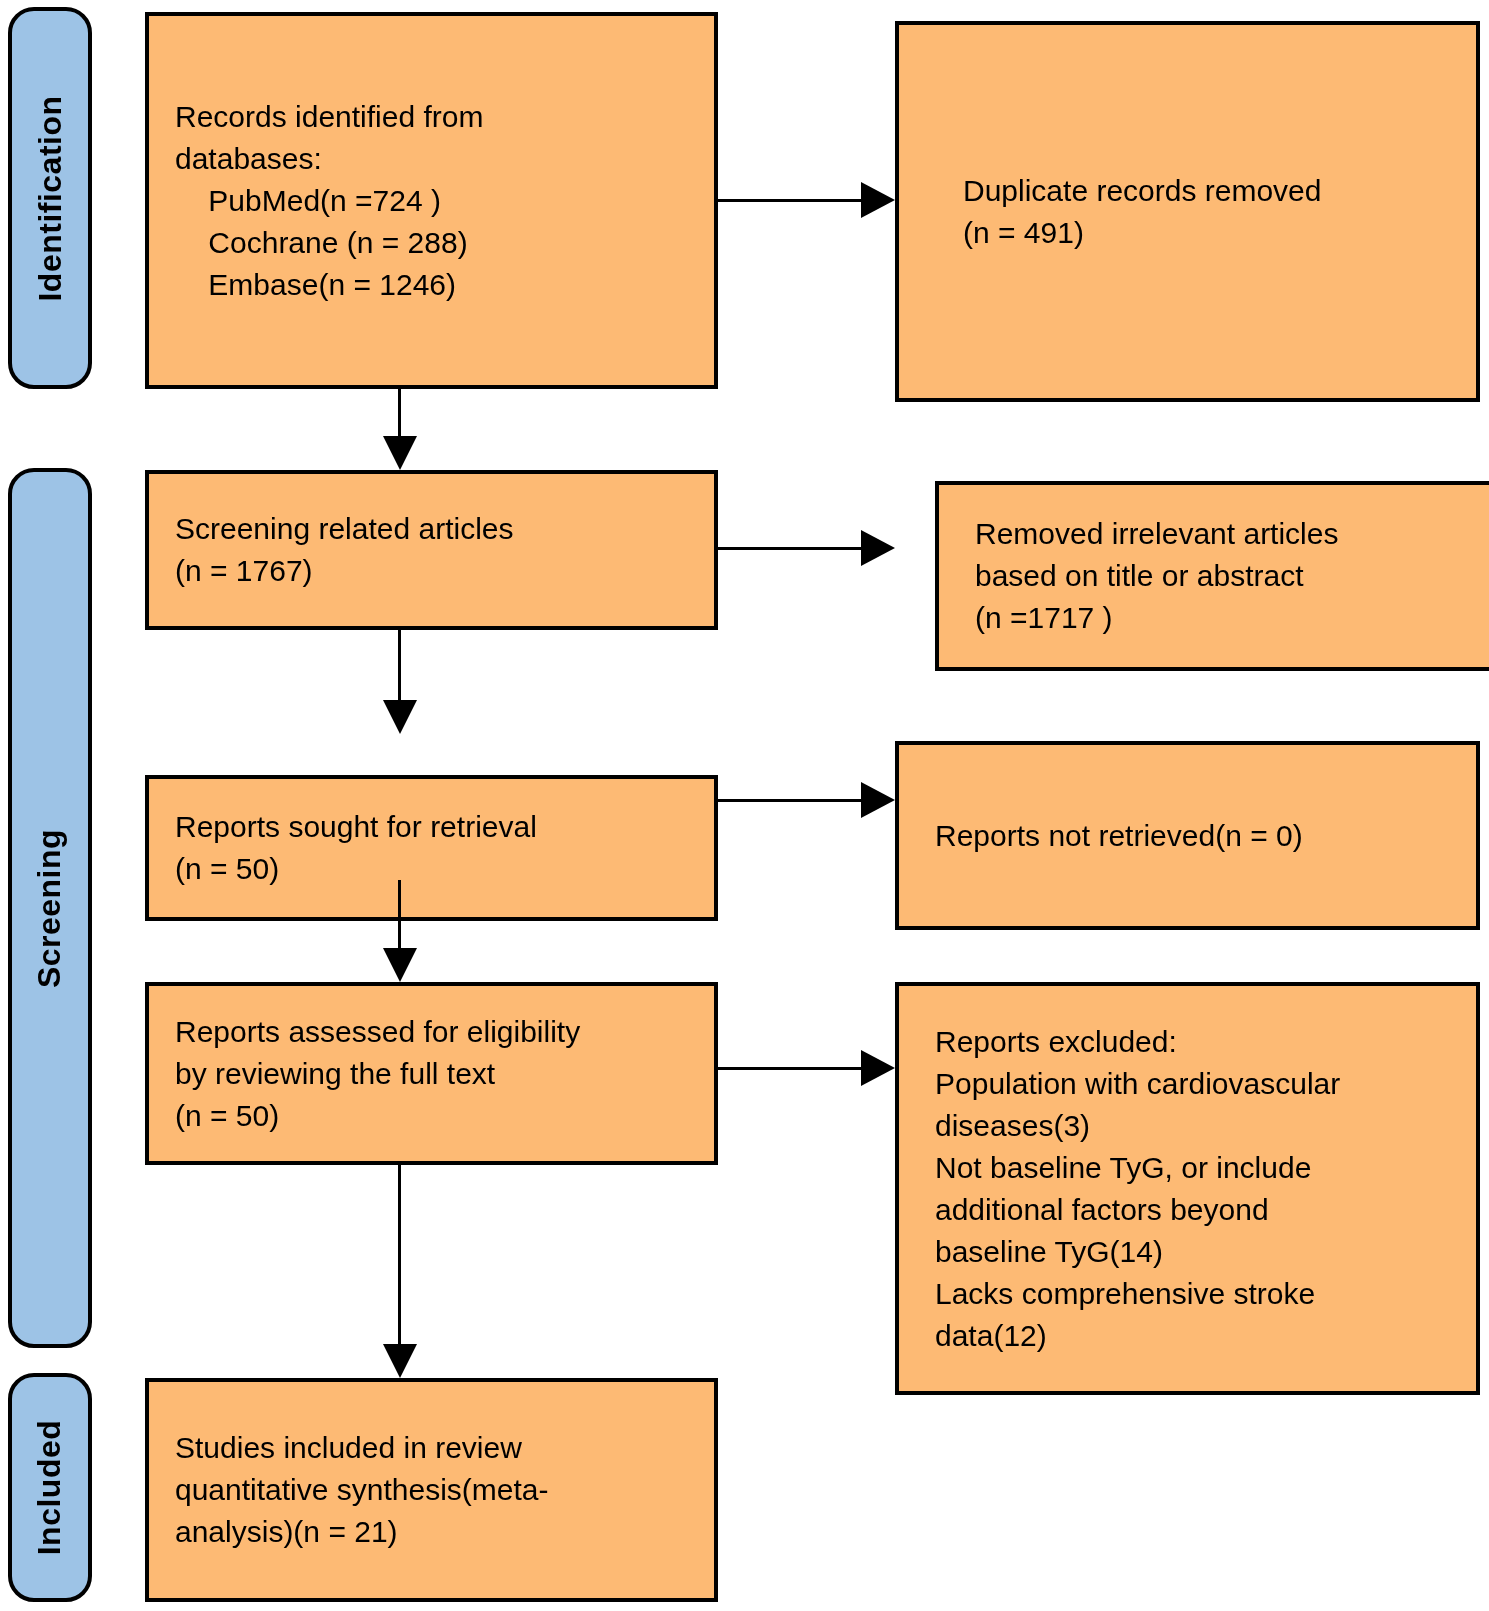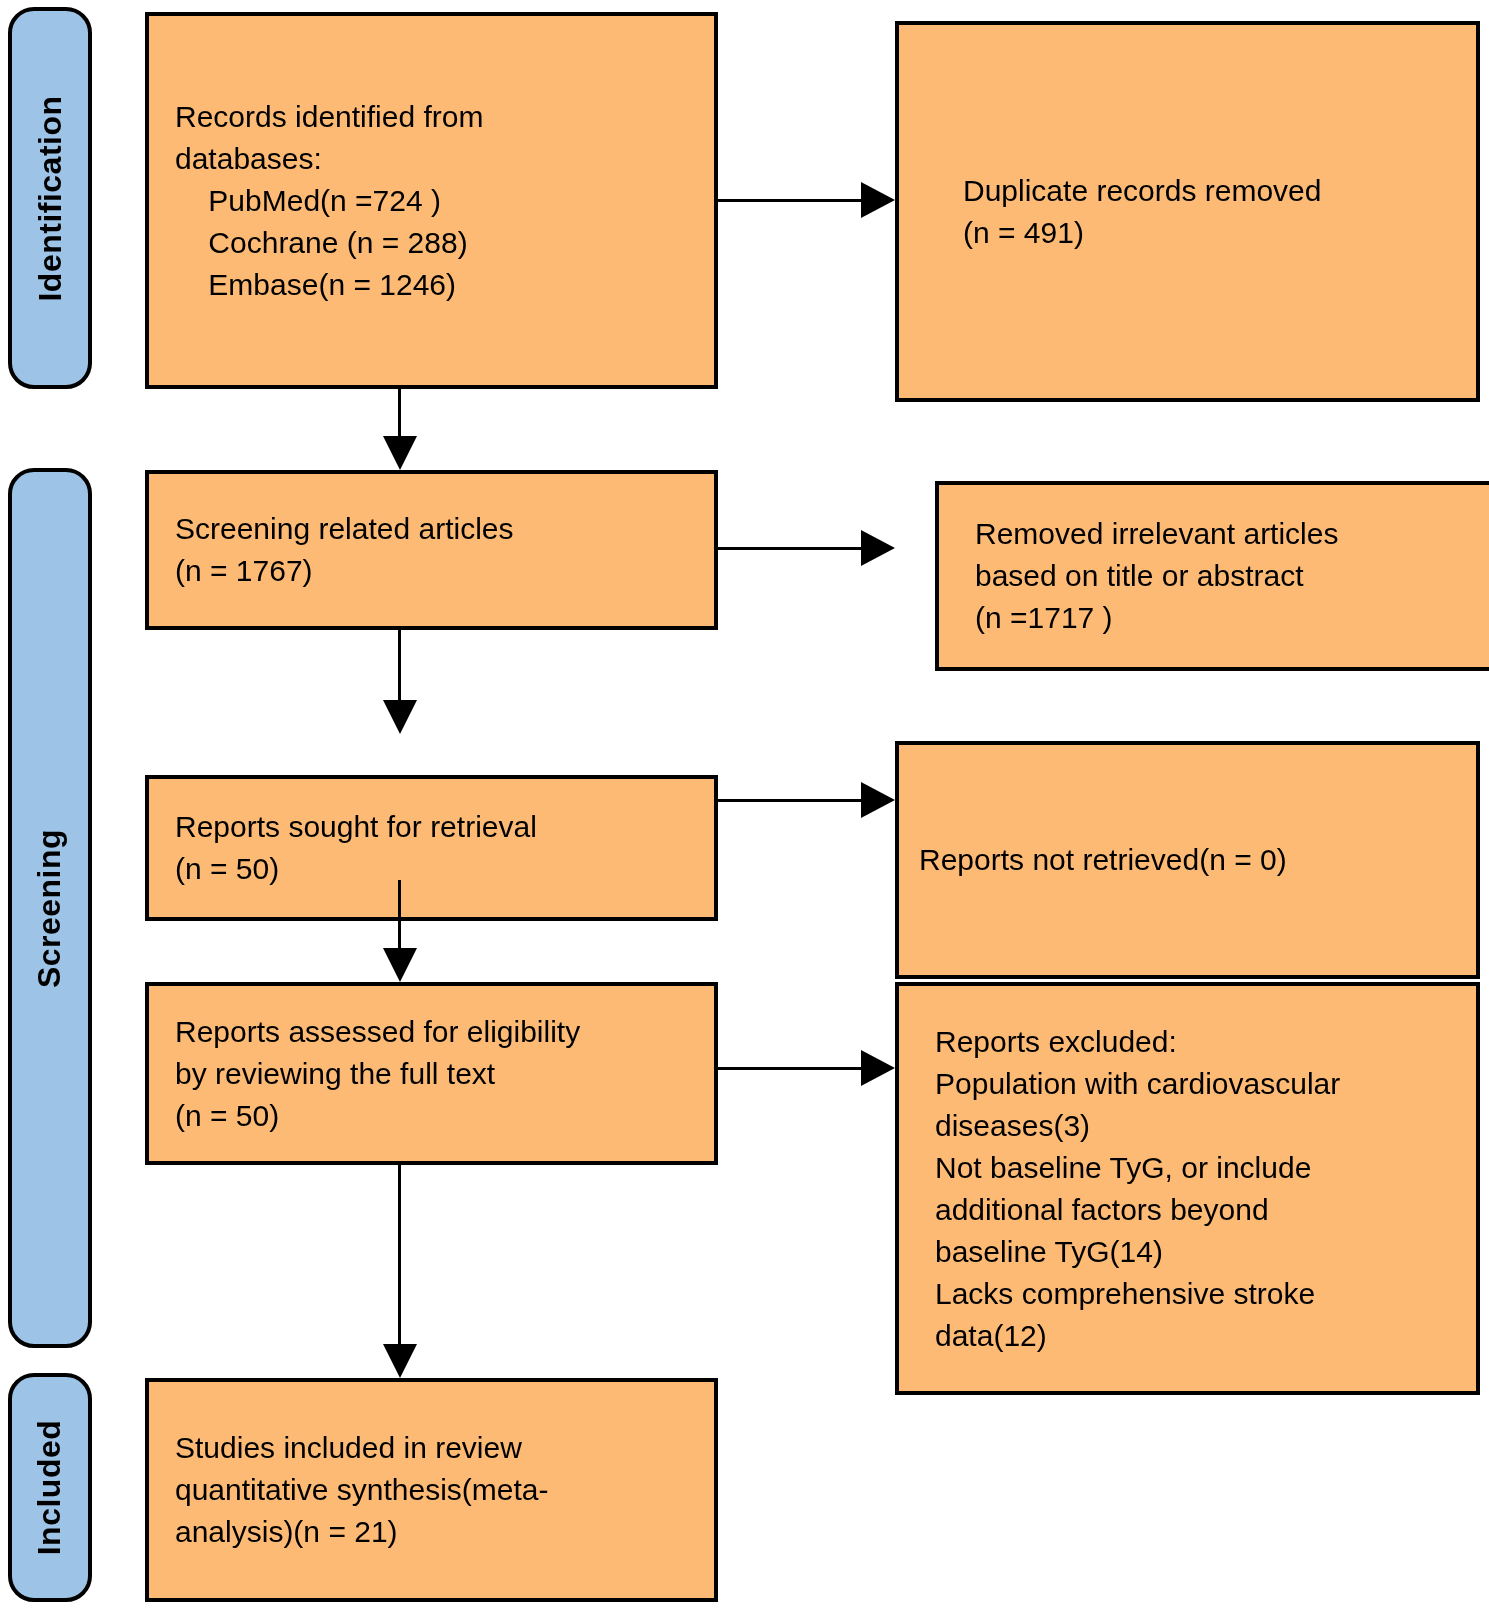--- a/index.html
+++ b/index.html
@@ -62,21 +62,21 @@
   .col-right { left: 895px; width: 585px; }
 
   .b1 { top: 12px;   height: 377px; padding-left: 26px; padding-right: 10px; }
   .b2 { top: 470px;  height: 160px; padding-left: 26px; padding-right: 10px; }
   .b3 { top: 734px;  height: 146px; padding-left: 26px; padding-right: 10px; margin-top: 41px; }
   .b4 { top: 982px;  height: 183px; padding-left: 26px; padding-right: 10px; }
   .b5 { top: 1378px; height: 224px; padding-left: 26px; padding-right: 10px; }
 
   .r1 { top: 12px;  height: 381px; padding-left: 64px; padding-right: 10px; margin-top: 9px; }
   .r2 { top: 481px; height: 190px; padding-left: 36px; padding-right: 10px; margin-left: 40px; }
-  .r3 { top: 741px; height: 238px; padding-left: 20px; padding-right: 10px; }
+  .r3 { top: 741px; height: 189px; padding-left: 36px; padding-right: 10px; }
   .r4 { top: 982px; height: 413px; padding-left: 36px; padding-right: 10px; }
 
   
   .vline {
     position: absolute;
     left: 398px;
     width: 3px;
     background: #000000;
   }
   .hline {

